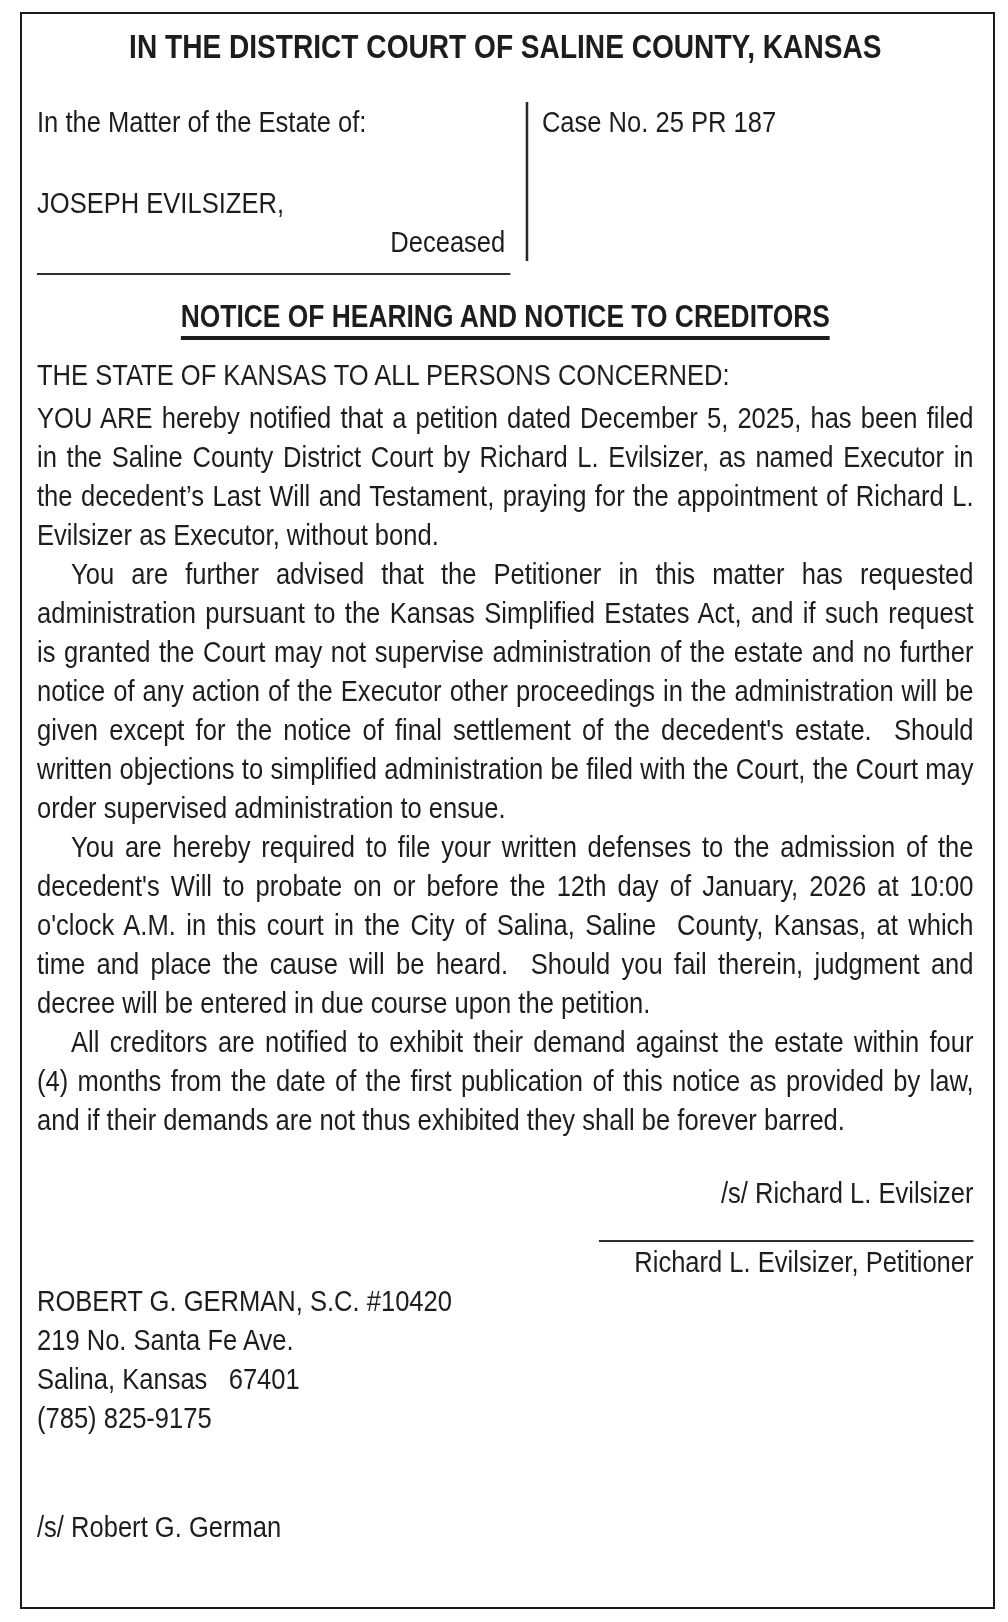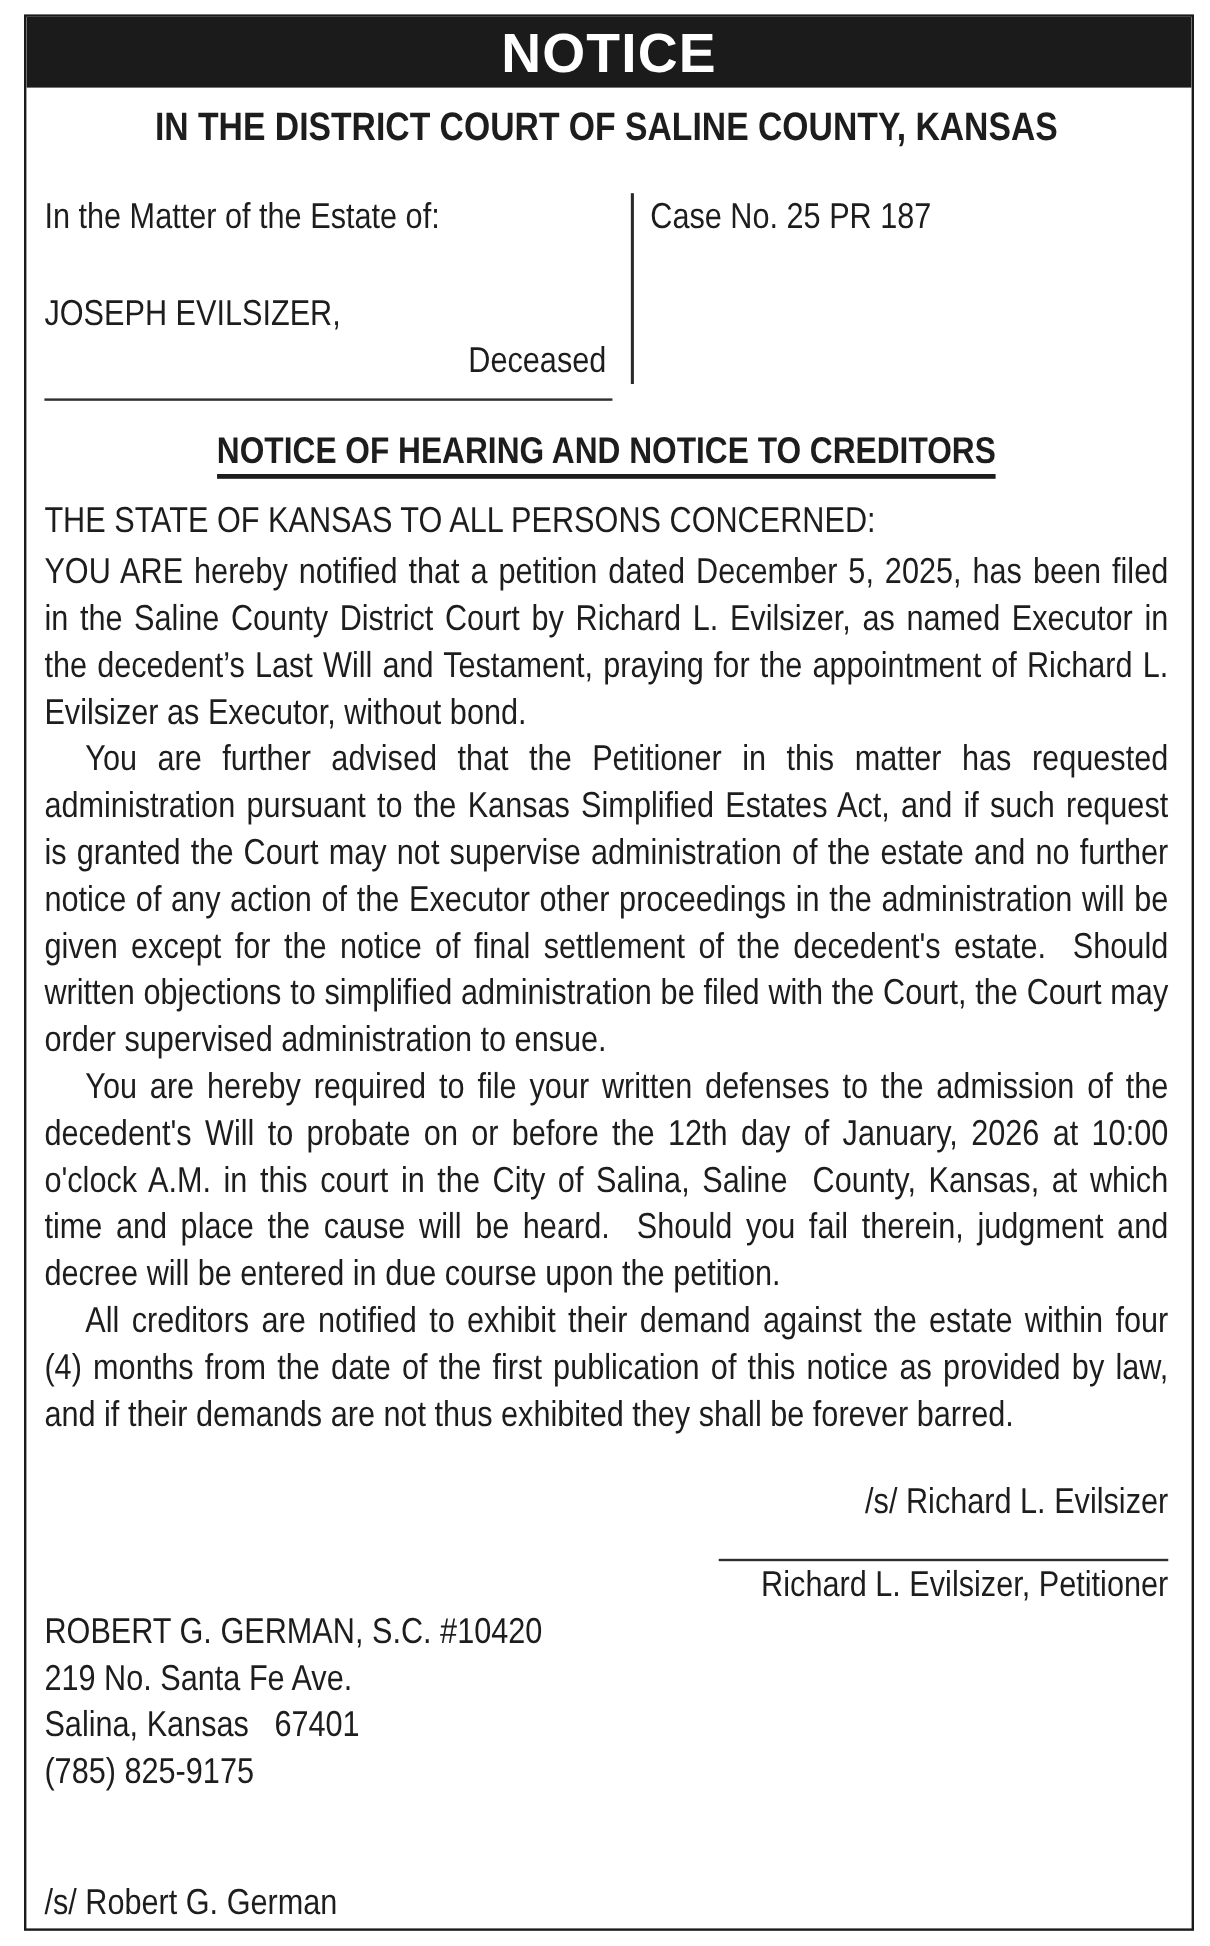--- a/index.html
+++ b/index.html
@@ -104,23 +104,20 @@
     margin-top: 28px;
   }
   .attorney-block { margin-top: 0; }
   .attorney-sig { margin-top: 70px; }
 </style>
 </head>
 <body>
 
 <div class="doc">
 
-  <div class="banner">
-    <div class="banner-text">NOTICE</div>
-  </div>
 
   <div class="content">
 
     <div class="court-title">IN THE DISTRICT COURT OF SALINE COUNTY, KANSAS</div>
 
     <div class="caption">
       <div class="caption-left">
         <div>In the Matter of the Estate of:</div>
         <div class="decedent-name">JOSEPH EVILSIZER,</div>
         <div class="deceased">Deceased</div>

